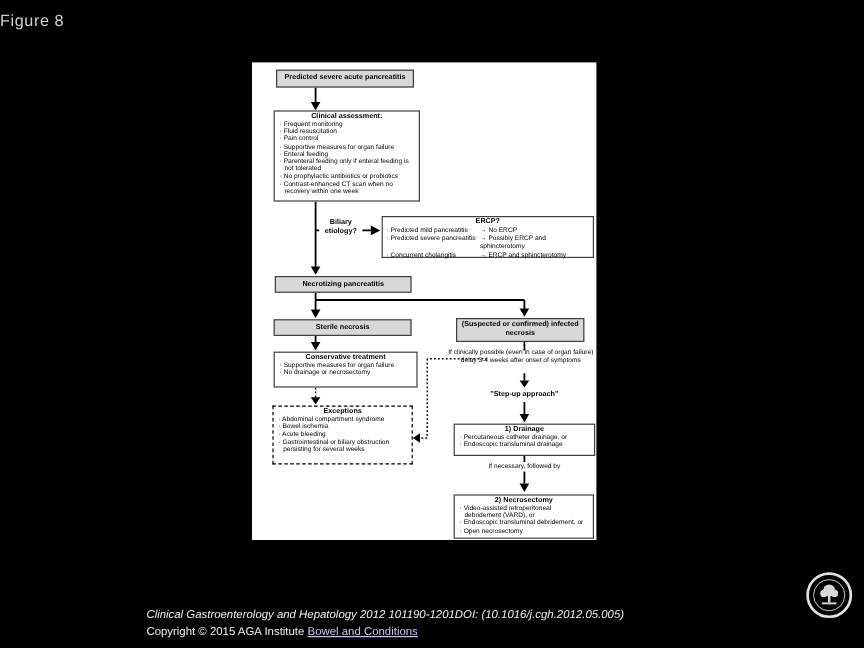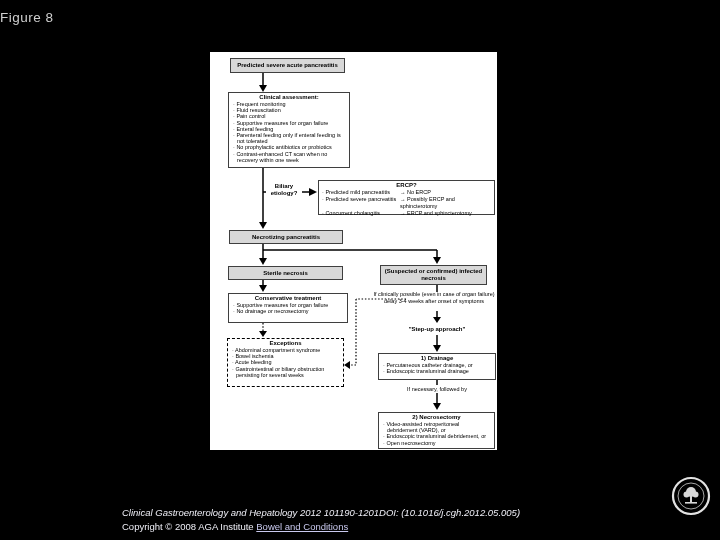--- a/index.html
+++ b/index.html
@@ -187,21 +187,21 @@
     <div class="items">
       <div class="item">Video-assisted retroperitoneal debridement (VARD), or</div>
       <div class="item">Endoscopic transluminal debridement, or</div>
       <div class="item">Open necrosectomy</div>
     </div>
   </div>
 
 </div>
 
 <div class="footer l1">Clinical Gastroenterology and Hepatology 2012 101190-1201DOI: (10.1016/j.cgh.2012.05.005)</div>
-<div class="footer l2"><span>Copyright © 2008 AGA Institute </span><span class="terms-link">Bowel and Conditions</span></div>
+<div class="footer l2"><span>Copyright © 2015 AGA Institute </span><span class="terms-link">Bowel and Conditions</span></div>
 
 <svg class="seal" viewBox="0 0 40 40">
   <circle cx="20" cy="20" r="18" fill="none" stroke="#e2e2e2" stroke-width="2.2"></circle>
   <circle cx="20" cy="20" r="13" fill="none" stroke="#cfcfcf" stroke-width="0.8"></circle>
   <g fill="#d8d8d8" stroke="none">
     <circle cx="20" cy="16" r="5"></circle>
     <circle cx="15.5" cy="18.5" r="3"></circle>
     <circle cx="24.5" cy="18.5" r="3"></circle>
     <rect x="19" y="18" width="2" height="8"></rect>
     <rect x="14" y="26" width="12" height="1.6"></rect>

